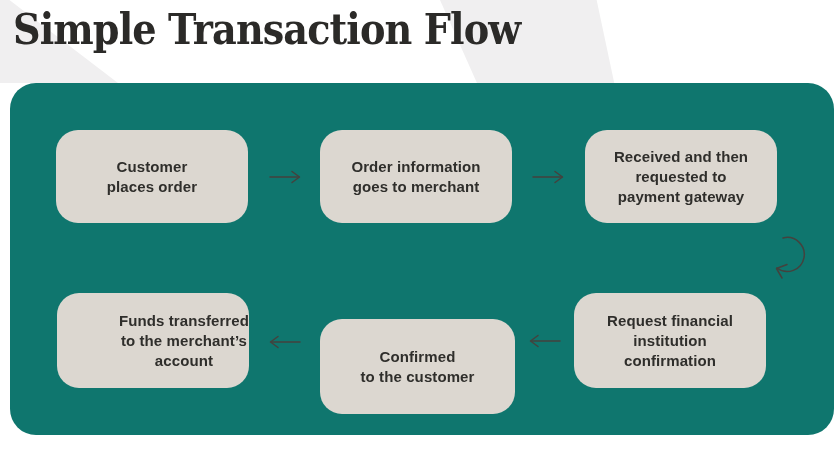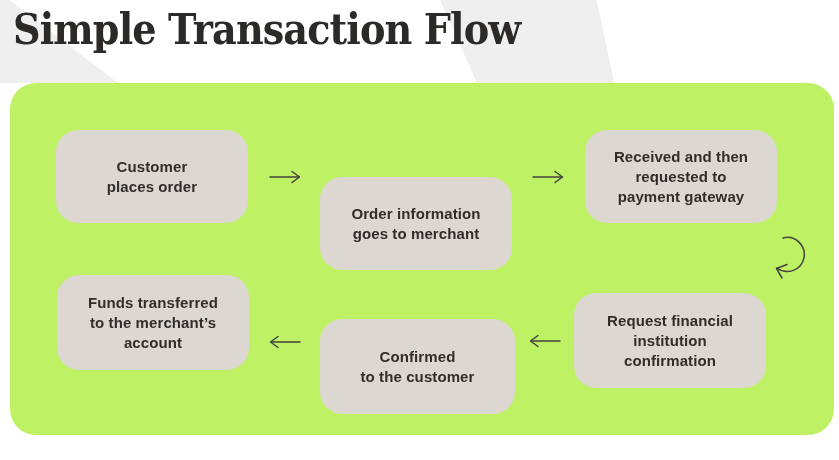--- a/index.html
+++ b/index.html
@@ -35,21 +35,21 @@
     white-space: nowrap;
     transform: scaleX(0.91);
     transform-origin: left center;
   }
 
   
   .panel {
     position: absolute;
     left: 10px; top: 83px;
     width: 824px; height: 352px;
-    background: #bef264;
+    background: #0f766e;
     border-radius: 26px;
   }
 
   
   .step {
     position: absolute;
     background: #dcd7d0;
     border-radius: 22px;
     display: flex;
     align-items: center;
@@ -58,23 +58,23 @@
   }
   .step-text {
     font-size: 15px;
     font-weight: 700;
     line-height: 20px;
     color: #2f2e2b;
     white-space: pre-line;
     letter-spacing: 0.1px;
   }
   .b1 { left: 46px;  top: 47px;  width: 192px; height: 93px; }
-  .b2 { left: 310px; top: 47px;  width: 192px; height: 93px; margin-top: 47px; }
+  .b2 { left: 310px; top: 47px;  width: 192px; height: 93px; }
   .b3 { left: 575px; top: 47px;  width: 192px; height: 93px; }
-  .b4 { left: 47px;  top: 192px; width: 192px; height: 95px; }
+  .b4 { left: 47px;  top: 210px; width: 192px; height: 95px; justify-content: flex-end; }
   .b5 { left: 310px; top: 210px; width: 195px; height: 95px; margin-top: 26px; }
   .b6 { left: 564px; top: 210px; width: 192px; height: 95px; }
 
   
   .arrow { position: absolute; }
   .a1 { left: 257px; top: 86px; }
   .a2 { left: 520px; top: 86px; }
   .a3 { left: 257px; top: 251px; }
   .a4 { left: 517px; top: 250px; }
   .a-loop { left: 757px; top: 145px; }

